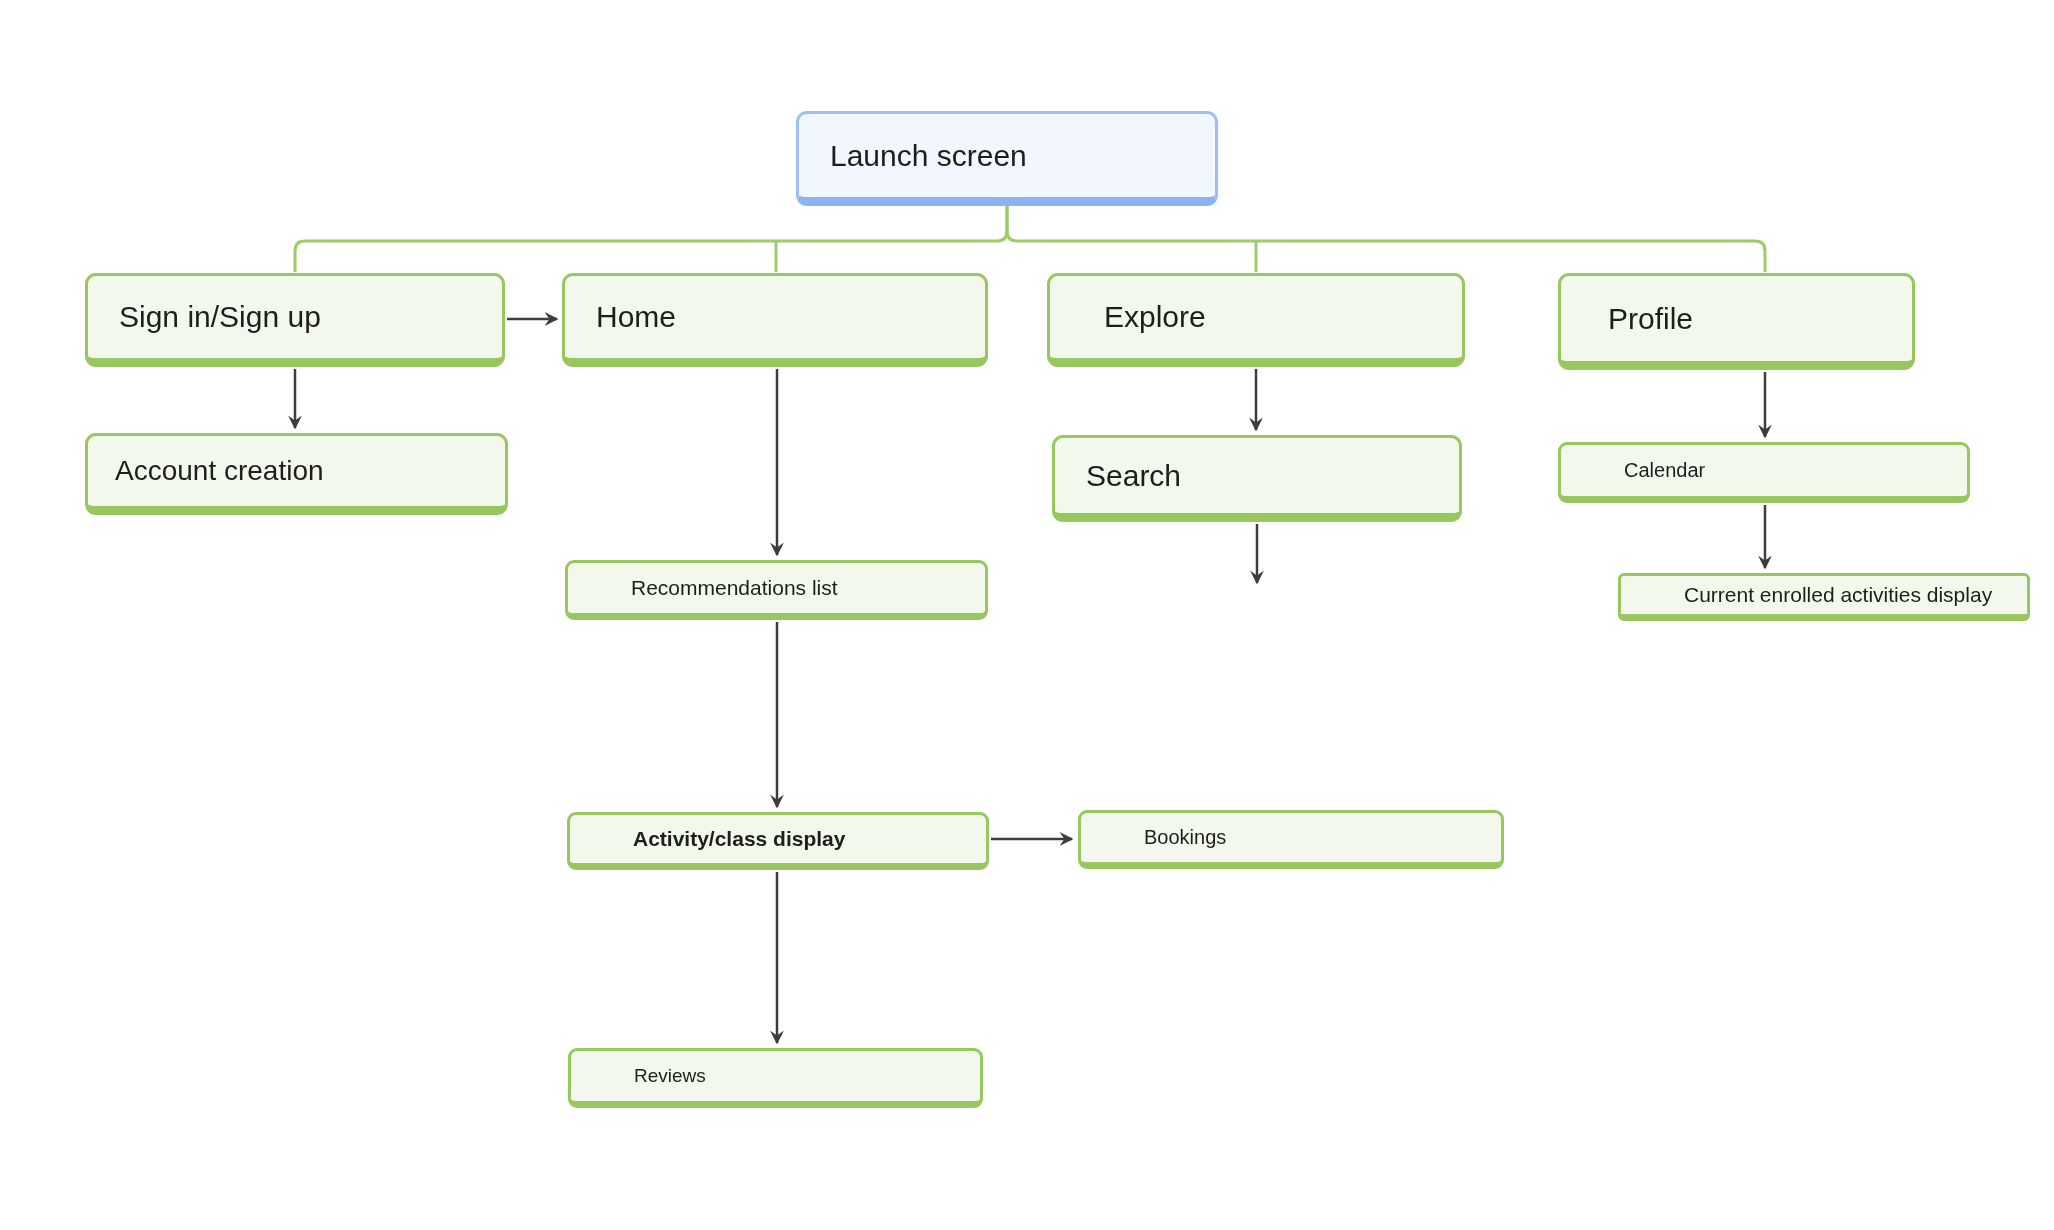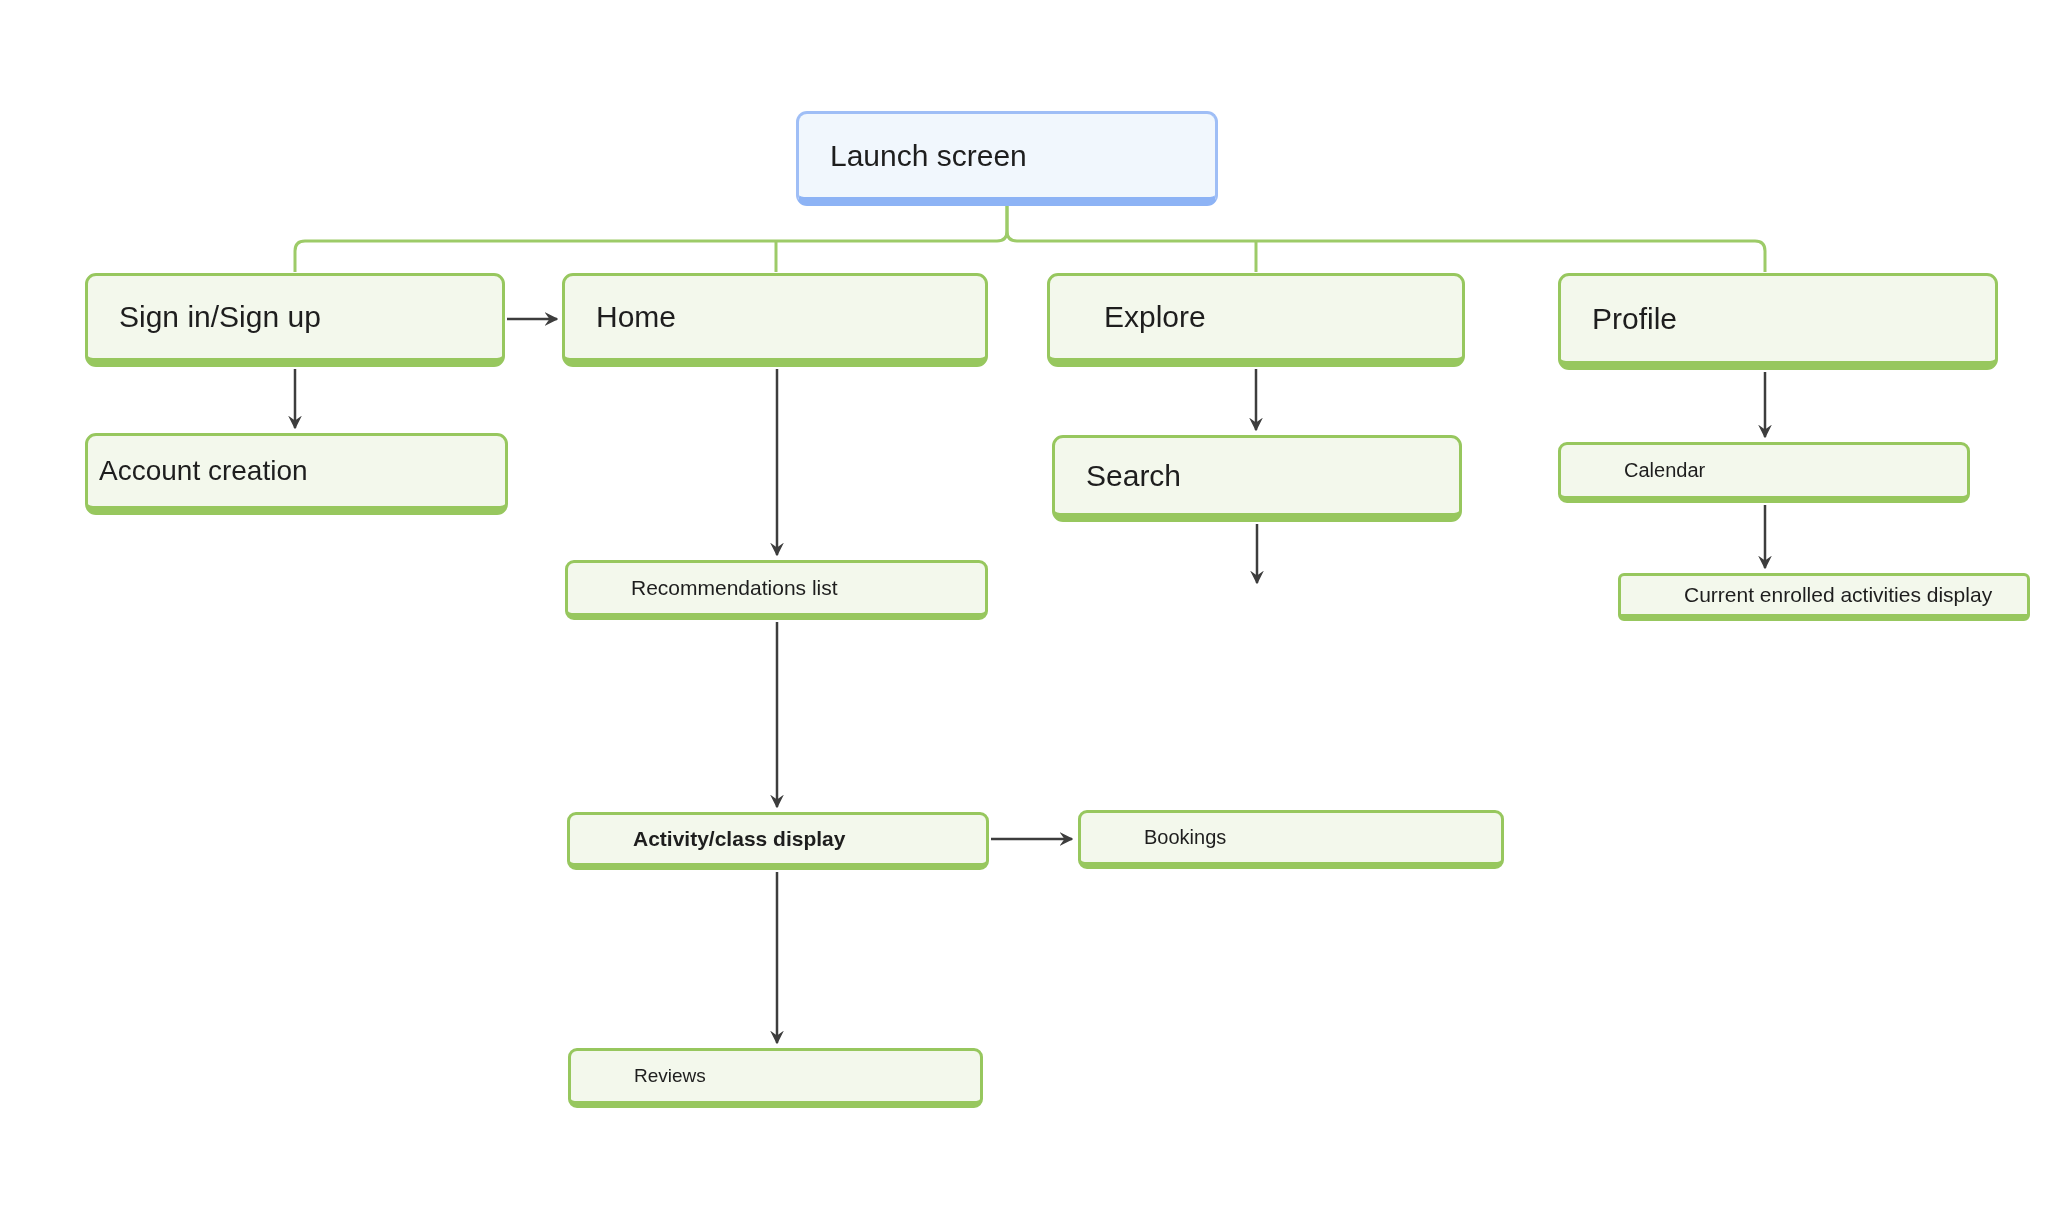--- a/index.html
+++ b/index.html
@@ -43,23 +43,23 @@
     border-bottom-width: 7px;
     border-radius: 9px;
   }
   .node.small .label { font-size: 21px; padding-left: 20px; margin-left: 43px; }
 
   
   #n-launch   { left: 796px;  top: 111px; width: 422px; height: 95px; }
   #n-signin   { left: 85px;   top: 273px; width: 420px; height: 94px; }
   #n-home     { left: 562px;  top: 273px; width: 426px; height: 94px; }
   #n-explore  { left: 1047px; top: 273px; width: 418px; height: 94px; padding-left: 23px; }
-  #n-profile  { left: 1558px; top: 273px; width: 440px; height: 97px; }
+  #n-profile  { left: 1558px; top: 273px; width: 357px; height: 97px; padding-left: 16px; }
   #n-account  { left: 85px;   top: 433px; width: 423px; height: 82px; }
-  #n-account .label { font-size: 28px; padding-left: 11px; }
+  #n-account .label { font-size: 28px; padding-left: 27px; }
   #n-search   { left: 1052px; top: 435px; width: 410px; height: 87px; }
   #n-display  { left: 1068px; top: 588px; width: 379px; height: 80px; }
   #n-display .label { font-size: 29px; padding-left: 29px; }
   #n-recs     { left: 565px;  top: 560px; width: 423px; height: 60px; }
   #n-calendar { left: 1558px; top: 442px; width: 412px; height: 61px; }
   #n-calendar .label { font-size: 20px; }
   #n-current  { left: 1618px; top: 573px; width: 412px; height: 48px; border-radius: 6px; }
   #n-activity { left: 567px;  top: 812px; width: 422px; height: 58px; font-weight: bold; }
   #n-bookings { left: 1078px; top: 810px; width: 426px; height: 59px; }
   #n-bookings .label { font-size: 20px; }

